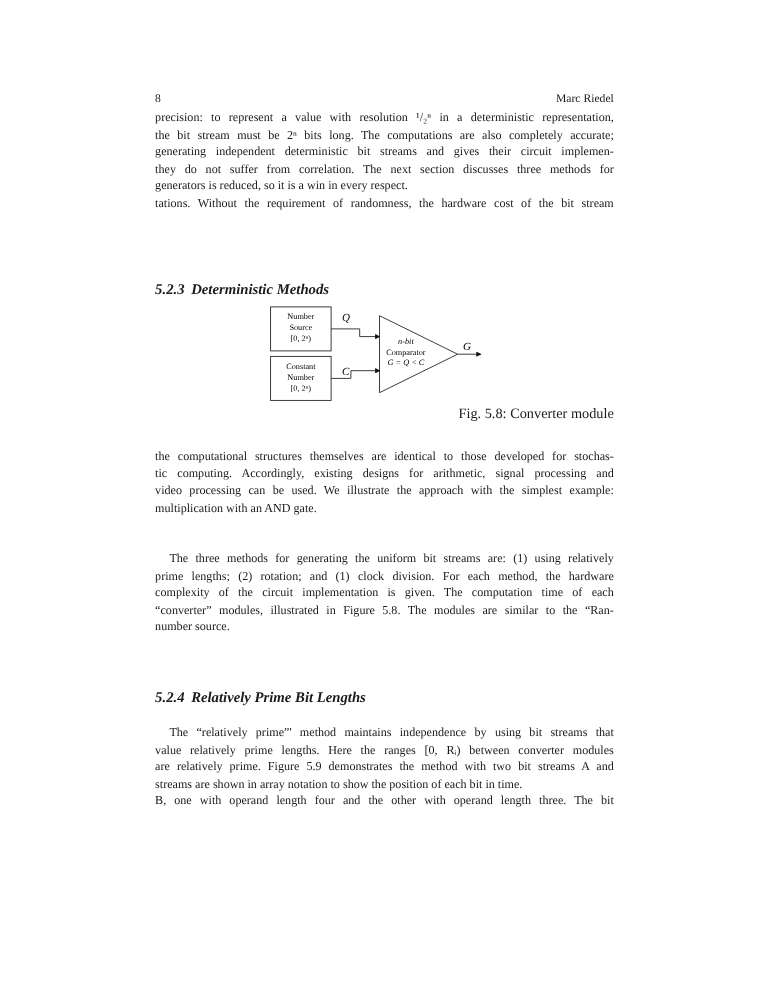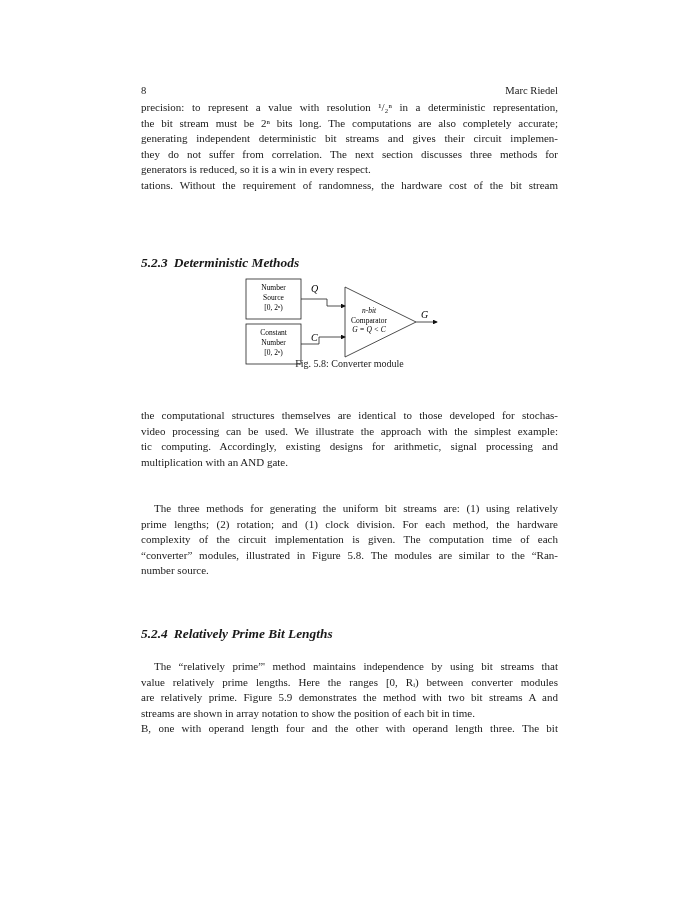--- a/index.html
+++ b/index.html
@@ -68,25 +68,25 @@
     .figure {
       position: absolute;
       left: 100px;
       top: 272px;
       width: 230px;
       height: 100px;
     }
     .figure svg { display: block; }
     .caption {
       position: absolute;
-      top: 357px;
+      top: 369px;
       left: 0;
       width: 417px;
-      text-align: center;
-      font-size: 10px;
+      text-align: right;
+      font-size: 13px;
       line-height: 13px;
     }
   </style>
 </head>
 <body>
 
 <div class="page">
 
   <div class="running-head">
     <span class="pg">8</span>
@@ -137,22 +137,22 @@
 
       <line x1="175" y1="50" x2="196" y2="50" stroke="#222" stroke-width="0.8" marker-end="url(#arr)"></line>
       <text x="180" y="46" font-size="10" font-style="italic" font-family="Liberation Serif, serif">G</text>
     </svg>
   </div>
 
   <div class="caption">Fig. 5.8: Converter module</div>
 
   <div class="para" style="top:408px;">
     <span class="line">the computational structures themselves are identical to those developed for stochas-</span>
+    <span class="line">tic computing. Accordingly, existing designs for arithmetic, signal processing and</span>
     <span class="line">video processing can be used. We illustrate the approach with the simplest example:</span>
-    <span class="line">tic computing. Accordingly, existing designs for arithmetic, signal processing and</span>
     <span class="line last">multiplication with an AND gate.</span>
   </div>
 
   <div class="para" style="top:501px;">
     <span class="line indent">The three methods for generating the uniform bit streams are: (1) using relatively</span>
     <span class="line">prime lengths; (2) rotation; and (1) clock division. For each method, the hardware</span>
     <span class="line">complexity of the circuit implementation is given. The computation time of each</span>
     <span class="line">“converter” modules, illustrated in Figure 5.8. The modules are similar to the “Ran-</span>
     <span class="line last">number source.</span>
   </div>

